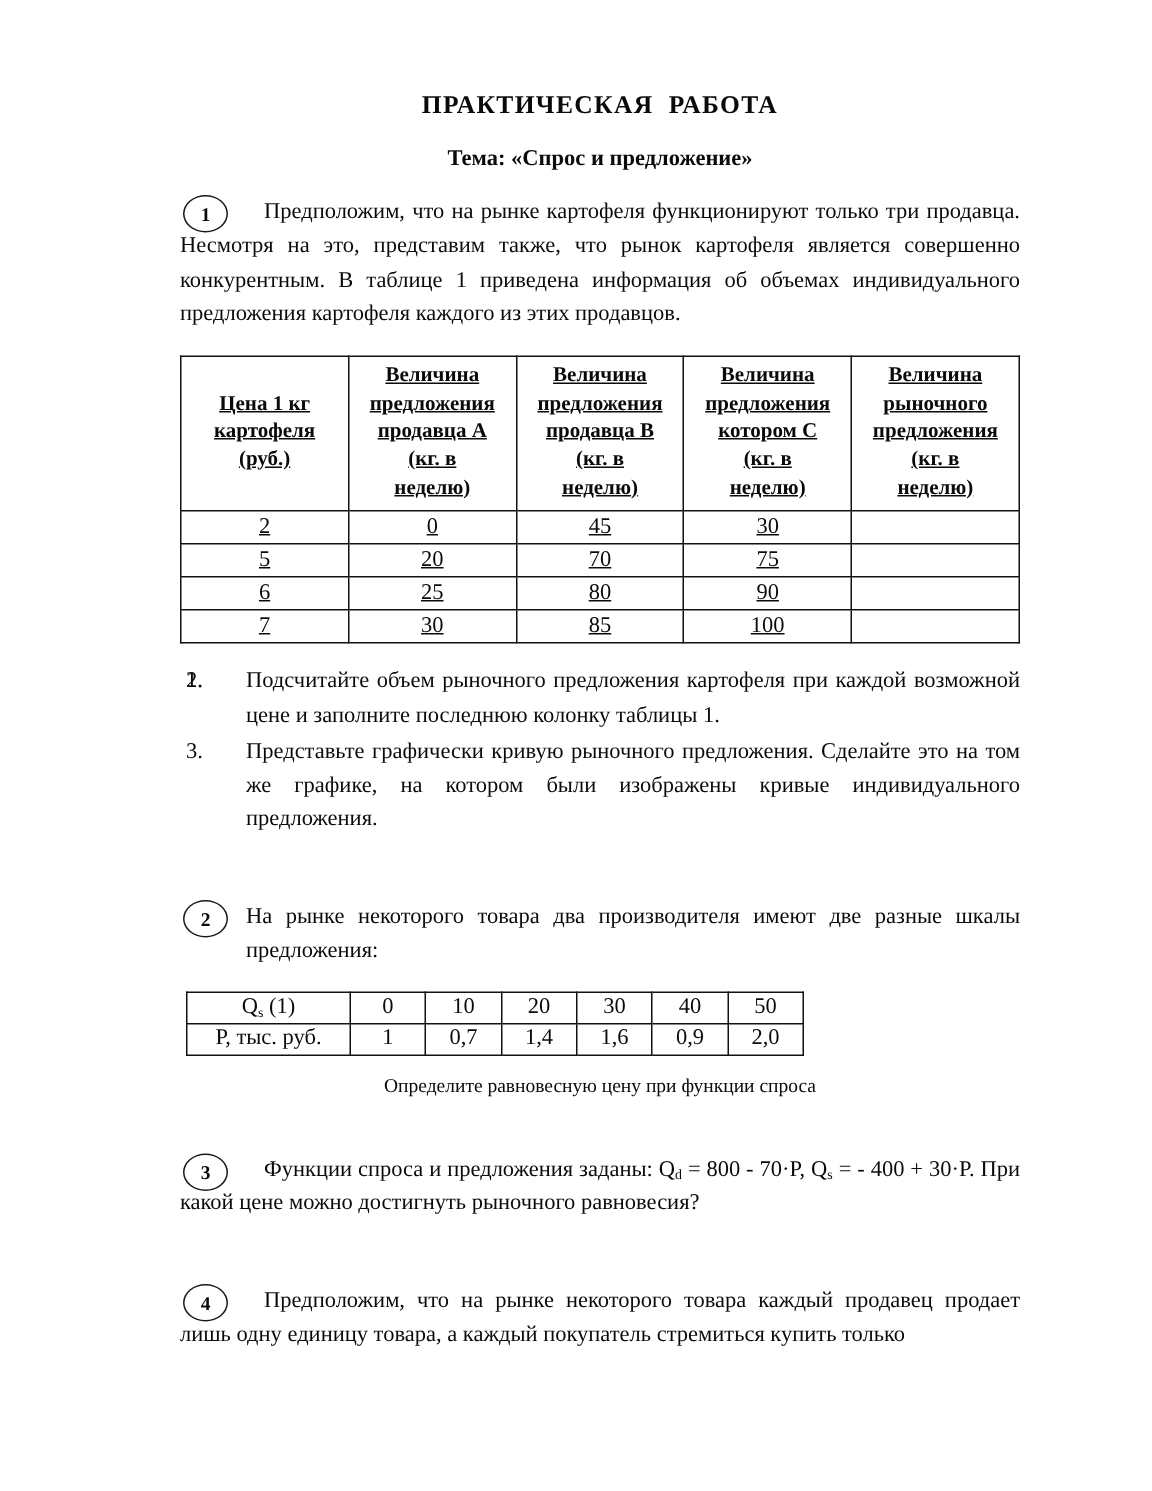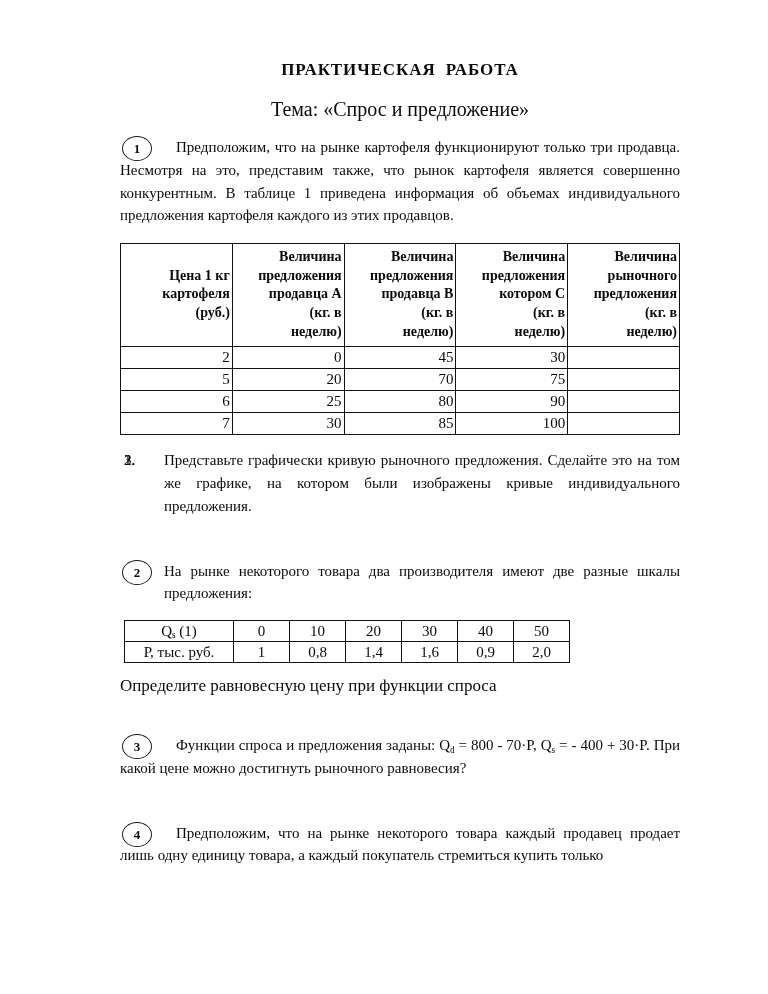--- a/index.html
+++ b/index.html
@@ -33,22 +33,22 @@
   .doc-title {
     text-align: center;
     font-weight: bold;
     font-size: 17px;
     letter-spacing: 0.9px;
     word-spacing: 5px;
     margin: 0 0 18px 0;
   }
   .doc-subtitle {
     text-align: center;
-    font-weight: normal;
-    font-size: 20px;
+    font-weight: bold;
+    font-size: 15px;
     margin: 0 0 14px 0;
   }
 
   
   .q-block {
     position: relative;
     margin-bottom: 4px;
   }
   .badge {
     position: absolute;
@@ -79,38 +79,39 @@
     border-collapse: collapse;
     font-size: 14px;
   }
   .supply-table {
     width: 560px;
     margin: 16px 0 8px 0;
     table-layout: fixed;
   }
   .supply-table td, .supply-table th {
     border: 1.1px solid #111;
-    text-align: right;
+    text-align: center;
     vertical-align: middle;
     padding: 1px 2px;
+    text-decoration: underline;
   }
   .supply-table thead th {
     font-weight: bold;
     line-height: 1.33;
     font-size: 14px;
     padding: 4px 2px 5px 2px;
   }
   .supply-table tbody td {
     height: 19px;
     font-weight: normal;
     font-size: 15px;
   }
 
   .scale-table {
-    width: 446px;
+    width: 412px;
     margin: 12px 0 10px 4px;
     table-layout: fixed;
   }
   .scale-table td {
     border: 1.1px solid #111;
     text-align: center;
     vertical-align: middle;
     height: 20px;
     font-size: 15px;
     padding: 0 2px;
@@ -143,22 +144,22 @@
   .task-list li .marker {
     position: absolute;
     left: 4px;
     top: 0;
     width: 22px;
     text-align: left;
   }
 
   
   .centered-line {
-    text-align: left;
-    font-size: 17px;
+    text-align: center;
+    font-size: 13px;
     line-height: 1.52;
     margin: 10px 0 0 0;
   }
   .formula {
     text-align: center;
     font-weight: bold;
     font-size: 15px;
     margin: 14px 0 0 0;
     letter-spacing: 0.3px;
   }
@@ -249,20 +250,21 @@
         </tr>
       </tbody>
     </table>
 
     <ol class="task-list">
       <li>
         <span class="marker">1.</span>
       </li>
       <li>
         <span class="marker">2.</span>
+        <span>Подсчитайте объем рыночного предложения картофеля при каждой возможной цене и заполните последнюю колонку таблицы 1.</span>
       </li>
       <li>
         <span class="marker">3.</span>
         <span>Представьте графически кривую рыночного предложения. Сделайте это на том же графике, на котором были изображены кривые индивидуального предложения.</span>
       </li>
     </ol>
 
     <div class="spacer-lg"></div>
 
     <div class="q-block">
@@ -277,21 +279,21 @@
           <td>0</td>
           <td>10</td>
           <td>20</td>
           <td>30</td>
           <td>40</td>
           <td>50</td>
         </tr>
         <tr>
           <td class="rowlabel">Р, тыс. руб.</td>
           <td>1</td>
-          <td>0,8</td>
+          <td>0,7</td>
           <td>1,4</td>
           <td>1,6</td>
           <td>0,9</td>
           <td>2,0</td>
         </tr>
       </tbody>
     </table>
 
     <p class="centered-line">Определите равновесную цену при функции спроса</p>
 

